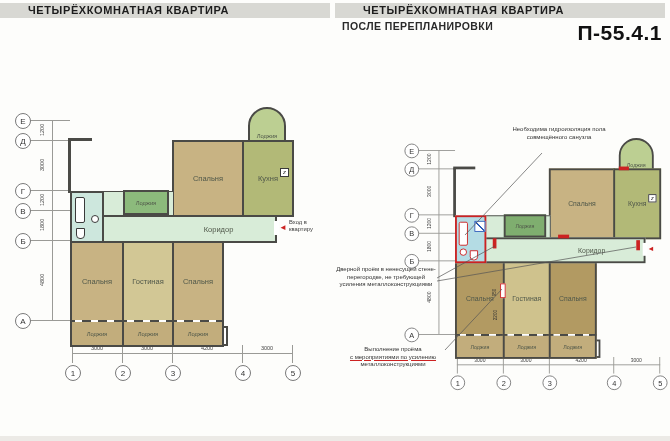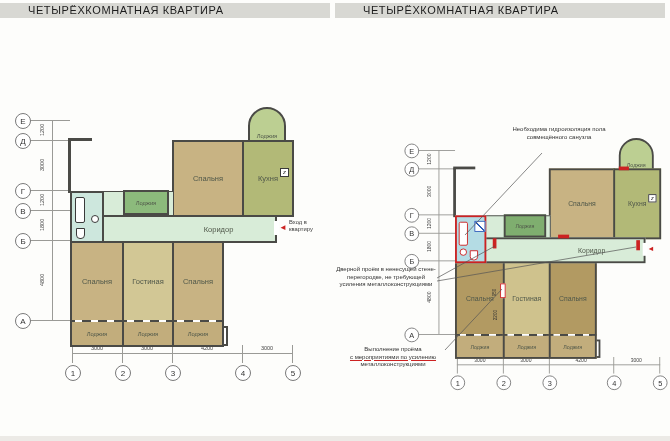--- a/index.html
+++ b/index.html
@@ -1,20 +1,20 @@
 <!DOCTYPE html>
 <html><head>
 <meta charset="utf-8">
 <style>
   html,body{margin:0;padding:0;}
   body{width:670px;height:441px;background:#fdfdfb;font-family:"Liberation Sans",sans-serif;position:relative;overflow:hidden;}
   .stage{position:absolute;left:0;top:0;width:670px;height:441px;overflow:hidden;background:#fdfdfb;}
   .panel{position:absolute;top:0;width:335px;height:441px;}
   .band{position:absolute;left:0;right:5px;top:3px;height:15px;background:#d8d8d3;}
-  .t1{position:absolute;left:28px;top:4px;font-size:11px;font-weight:normal;color:#1d1d1d;letter-spacing:.6px;white-space:nowrap;}
+  .t1{position:absolute;left:28px;top:4px;font-size:11px;font-weight:bold;color:#1d1d1d;letter-spacing:.6px;white-space:nowrap;}
   .t2{position:absolute;left:7px;top:20px;font-size:10.5px;font-weight:bold;color:#2a2a2a;letter-spacing:.4px;white-space:nowrap;}
   .code{position:absolute;right:8px;top:21px;font-size:21px;font-weight:bold;color:#111;letter-spacing:.5px;}
   .plan{position:absolute;width:320px;height:300px;}
   .axc{position:absolute;width:14px;height:14px;border:1px solid #7a7a7a;border-radius:50%;background:#fff;font-size:8px;color:#333;display:flex;align-items:center;justify-content:center;z-index:4;}
   .hl{position:absolute;height:1px;background:#9a9a96;}
   .vl{position:absolute;width:1px;background:#9a9a96;}
   .wall{position:absolute;background:#4a4a46;}
   .vdim{position:absolute;writing-mode:vertical-rl;transform:rotate(180deg);font-size:5.5px;color:#444;text-align:center;width:10px;left:31px;}
   .cdim{position:absolute;top:250px;font-size:5.5px;color:#444;text-align:center;}
   .r{position:absolute;box-sizing:border-box;border:2px solid #4a4a46;display:flex;align-items:center;justify-content:center;}
@@ -153,20 +153,22 @@
       <div class="r sm" style="left:164px;top:225px;width:52px;height:27px;background:#c2ad7c;z-index:1">
           <i class="wline"></i>
           <span>Лоджия</span>
         </div>
     </div>
   </div>
 
   <div class="panel" style="left:335px">
     <div class="band"></div>
     <div class="t1">ЧЕТЫРЁХКОМНАТНАЯ КВАРТИРА</div>
+    <div class="t2">ПОСЛЕ ПЕРЕПЛАНИРОВКИ</div>
+    <div class="code">П-55.4.1</div>
 
     <svg class="leaders" width="335" height="441">
       <line x1="207" y1="153" x2="130" y2="235" stroke="#555" stroke-width="0.7"></line>
       <line x1="102" y1="278" x2="160" y2="246" stroke="#555" stroke-width="0.7"></line>
       <line x1="102" y1="281" x2="301" y2="247" stroke="#555" stroke-width="0.7"></line>
       <line x1="110" y1="350" x2="167" y2="289" stroke="#555" stroke-width="0.7"></line>
     </svg>
 
     <div class="ann" style="left:173px;top:126px;width:102px">Необходима гидроизоляция пола совмещённого санузла</div>
     <div class="ann" style="left:0px;top:266px;width:102px">Дверной проём в ненесущей стене-перегородке, не требующей усиления металлоконструкциями</div>

